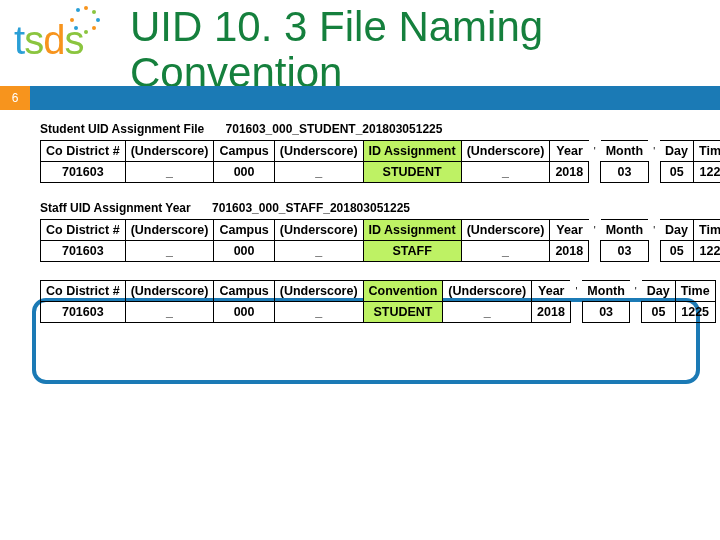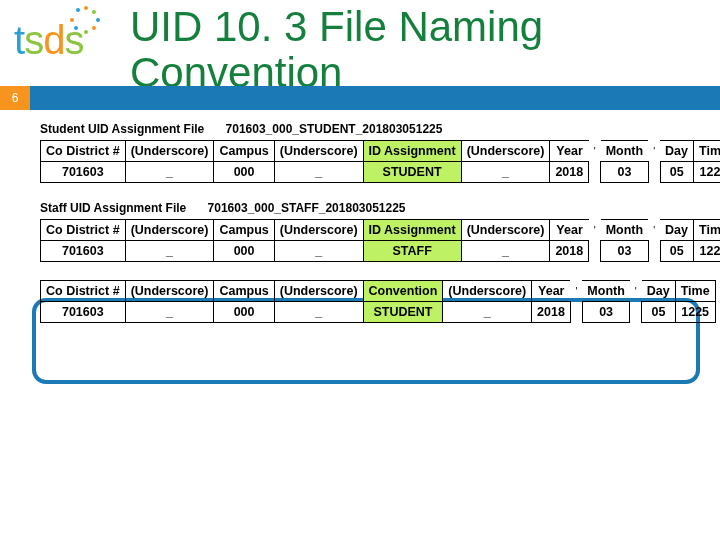--- a/index.html
+++ b/index.html
@@ -82,21 +82,21 @@
         <td style="border:none"></td>
         <td>03</td>
         <td style="border:none"></td>
         <td>05</td>
         <td>1225</td>
       </tr>
     </tbody>
       </table>
 
     <div class="filetitle">
-      <span>Staff UID Assignment File</span>
+      <span>Staff UID Assignment Year</span>
       <span class="fname">701603_000_STAFF_201803051225</span>
     </div>
     <table class="tbl">
       <tbody>
           <tr>
         <td>Co District #</td>
         <td>(Underscore)</td>
         <td>Campus</td>
         <td>(Underscore)</td>
         <td class="hl">ID Assignment</td>

